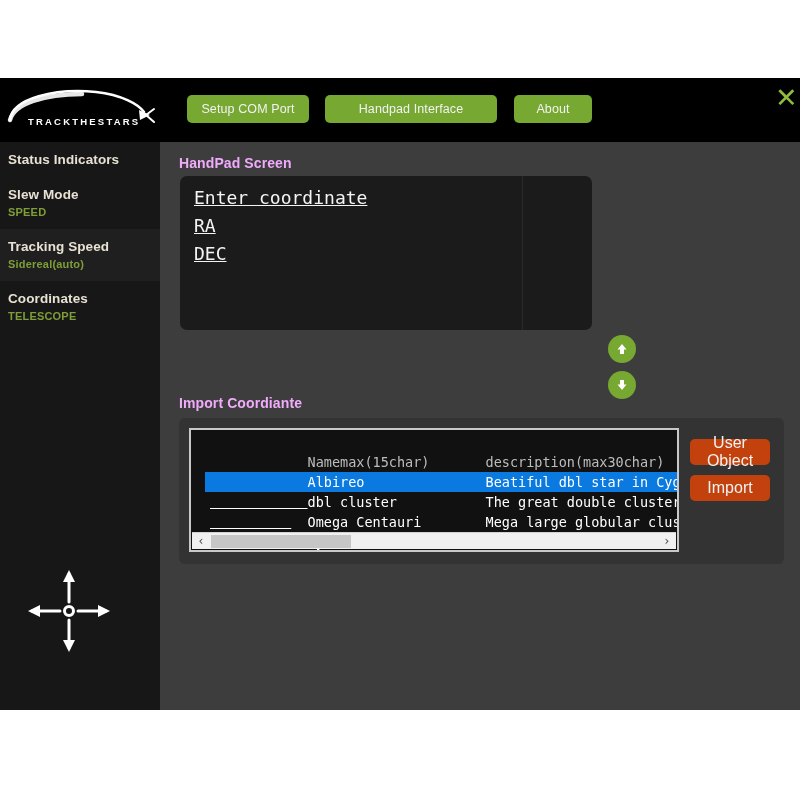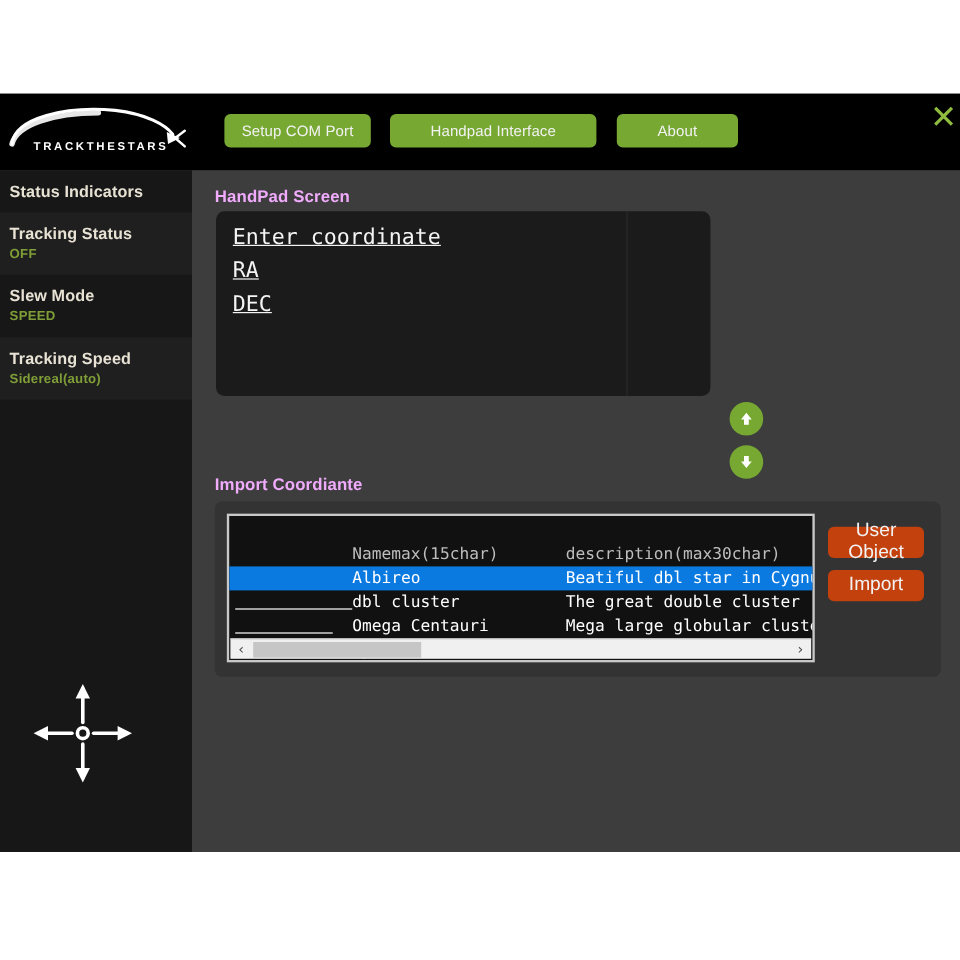--- a/index.html
+++ b/index.html
@@ -49,21 +49,21 @@
     font-size: 12.5px;
     letter-spacing: .1px;
     padding: 0 14px;
     cursor: pointer;
     display: flex;
     align-items: center;
     justify-content: center;
   }
   #btn-setup { left: 187px; width: 122px; }
   #btn-handpad { left: 325px; width: 172px; }
-  #btn-about { left: 514px; width: 101px; }
+  #btn-about { left: 514px; width: 78px; }
 
   #close-x {
     position: absolute;
     right: -3px; top: 6px;
     width: 28px; height: 28px;
     color: #8fbb3f;
     font-size: 27px;
     line-height: 28px;
     font-family: "Liberation Sans", sans-serif;
     cursor: pointer;
@@ -202,21 +202,21 @@
     left: 10px; top: 10px;
     width: 490px; height: 124px;
     background: #111111;
     border: 2px solid #c8c8c8;
     box-sizing: border-box;
     overflow: hidden;
   }
 
   #list-rows {
     position: absolute;
-    left: 0; top: 2px;
+    left: 14px; top: 2px;
     width: 586px;
   }
   .list-row {
     height: 20px;
     line-height: 20px;
     color: #ffffff;
     font-family: "DejaVu Sans Mono", monospace;
     font-size: 13.5px;
     white-space: pre;
     padding-left: 5px;
@@ -284,35 +284,35 @@
 
     <div id="close-x">✕</div>
   </div>
 
   <div id="sidebar">
 
     <div class="side-block">
       <div class="side-title">Status Indicators</div>
     </div>
 
-    <div class="side-block alt">
-      <div class="side-title">Tracking Status</div>
-      <div class="side-value">OFF</div>
-    </div>
 
     <div class="side-block">
       <div class="side-title">Slew Mode</div>
       <div class="side-value">SPEED</div>
     </div>
 
     <div class="side-block alt">
       <div class="side-title">Tracking Speed</div>
       <div class="side-value">Sidereal(auto)</div>
     </div>
 
+    <div class="side-block">
+      <div class="side-title">Coordinates</div>
+      <div class="side-value">TELESCOPE</div>
+    </div>
 
     <div id="compass">
       <svg width="94" height="94" viewBox="0 0 94 94">
         <g stroke="#ffffff" stroke-width="3" fill="#ffffff" stroke-linecap="round">
           <line x1="47" y1="10" x2="47" y2="38"></line>
           <path d="M47 6 L41 18 L53 18 Z" stroke="none"></path>
           <line x1="47" y1="56" x2="47" y2="84"></line>
           <path d="M47 88 L41 76 L53 76 Z" stroke="none"></path>
           <line x1="10" y1="47" x2="38" y2="47"></line>
           <path d="M6 47 L18 41 L18 53 Z" stroke="none"></path>

